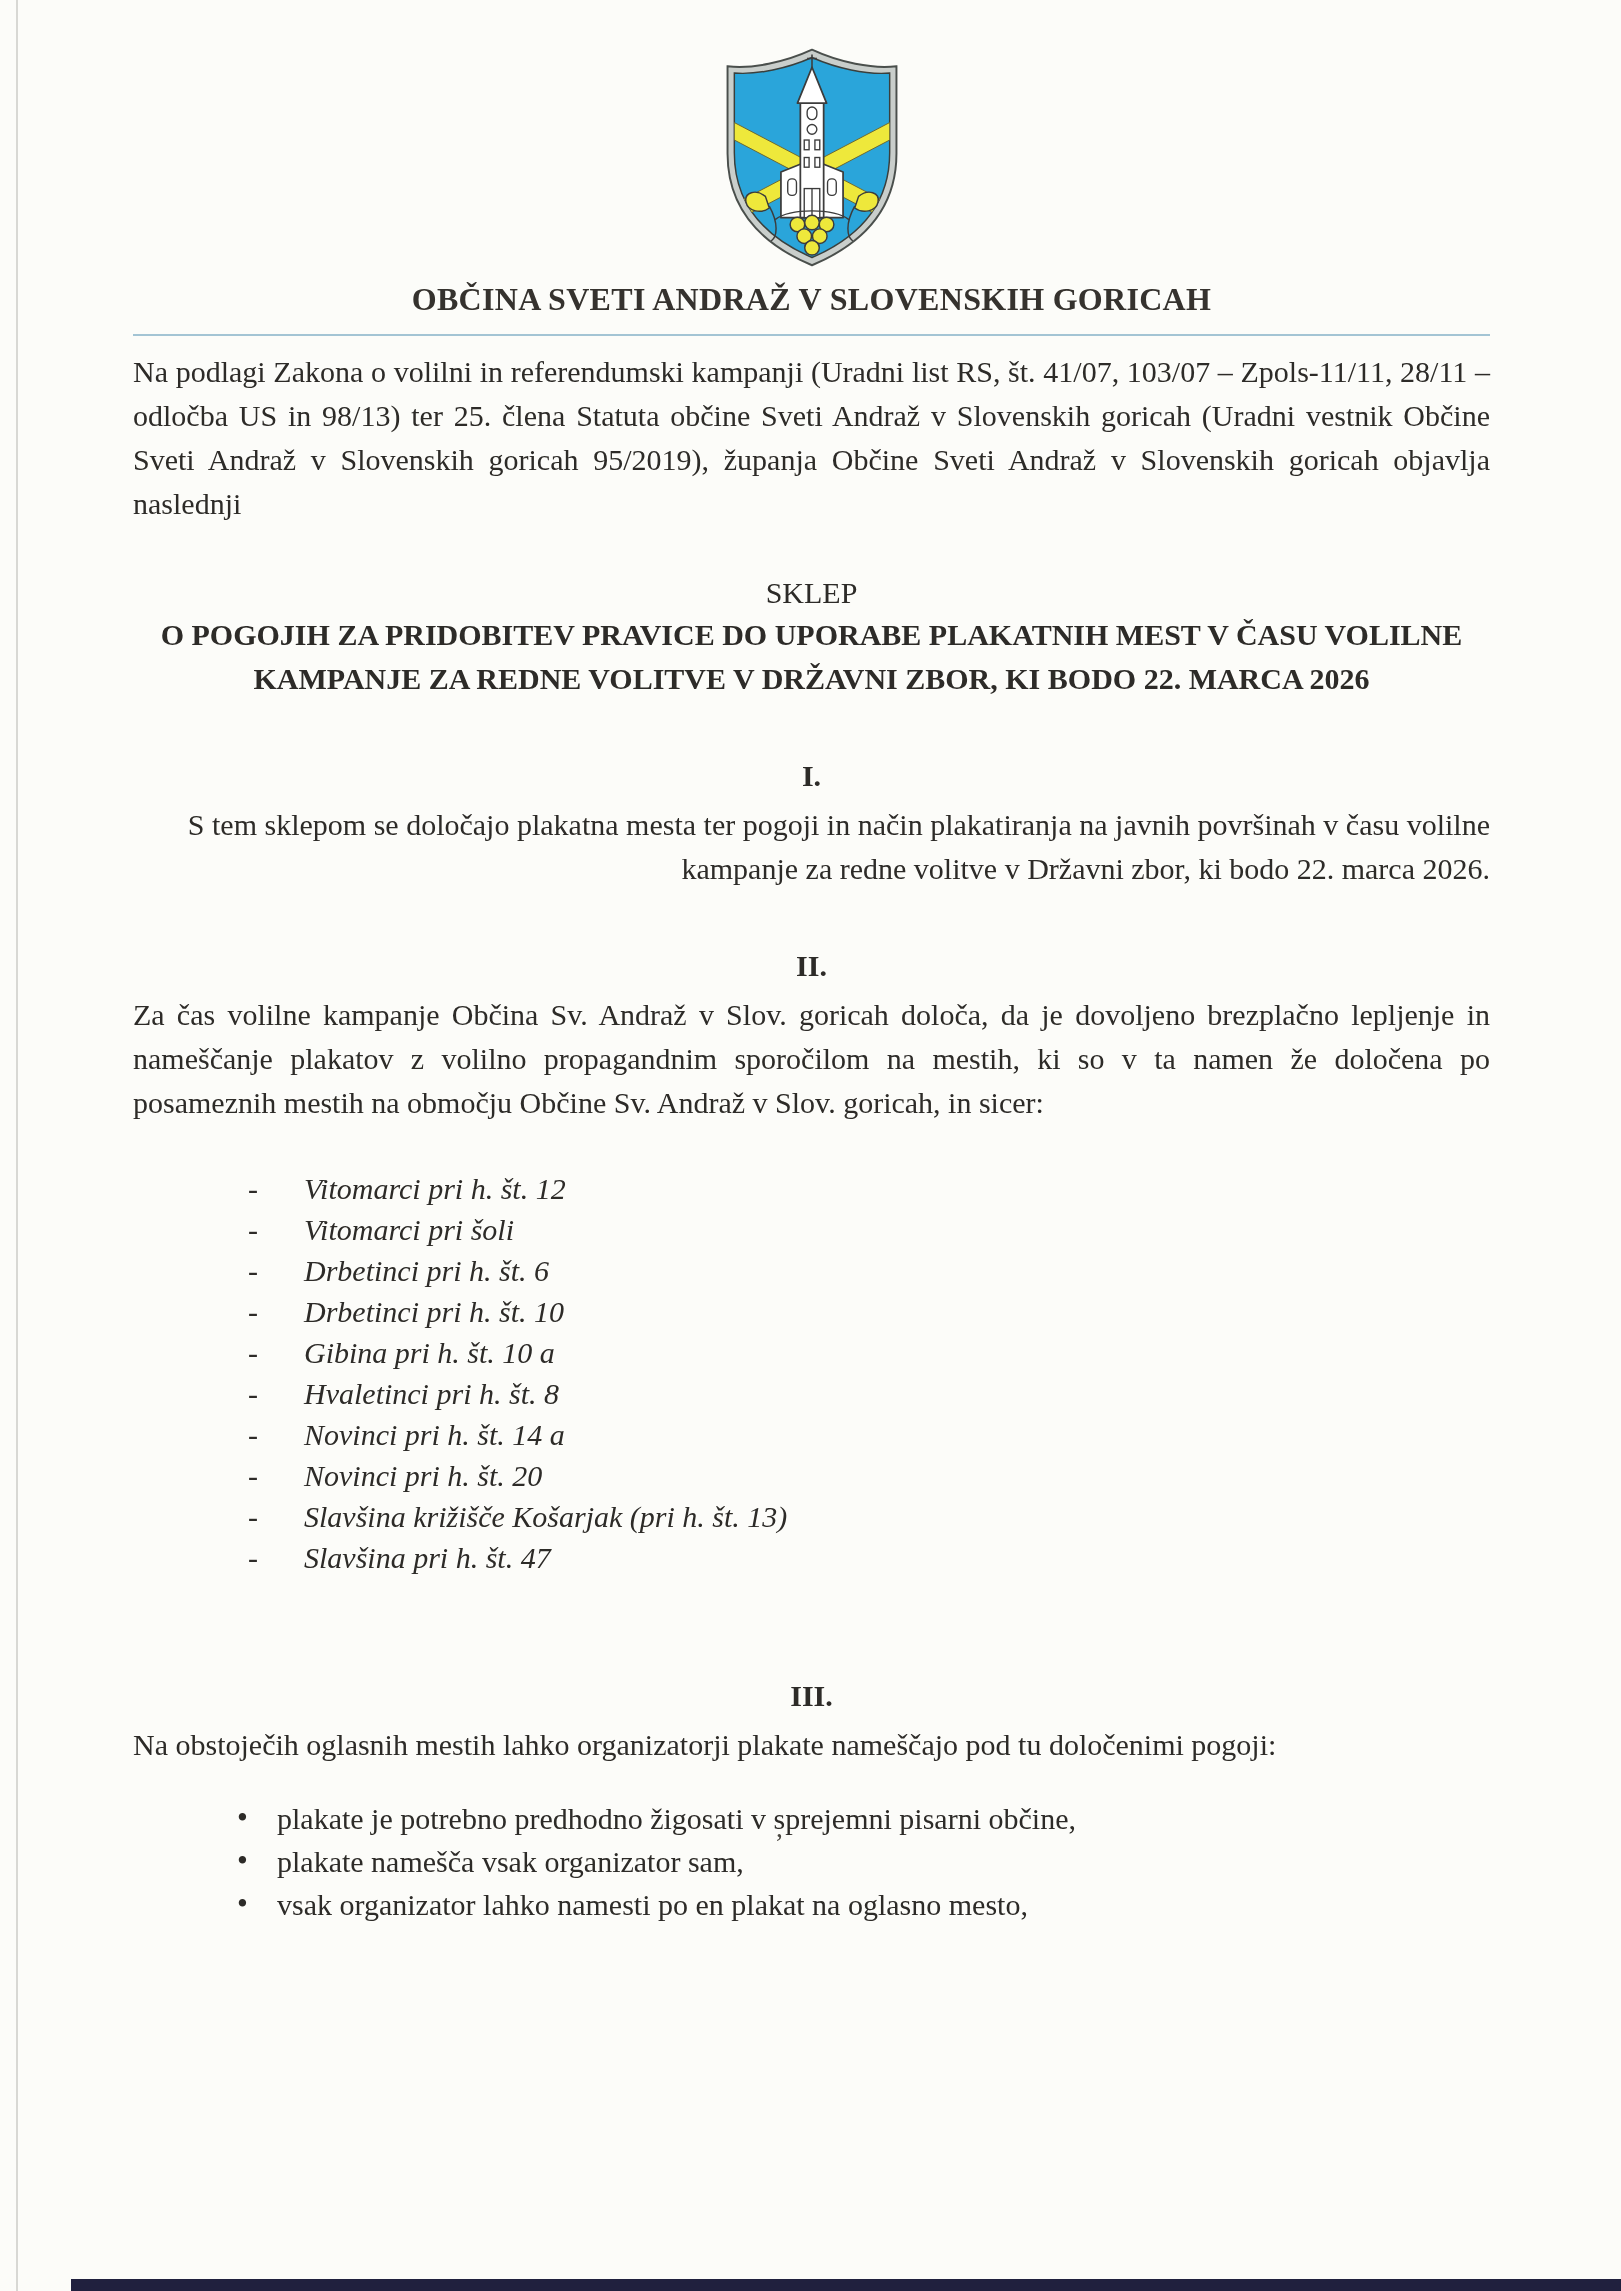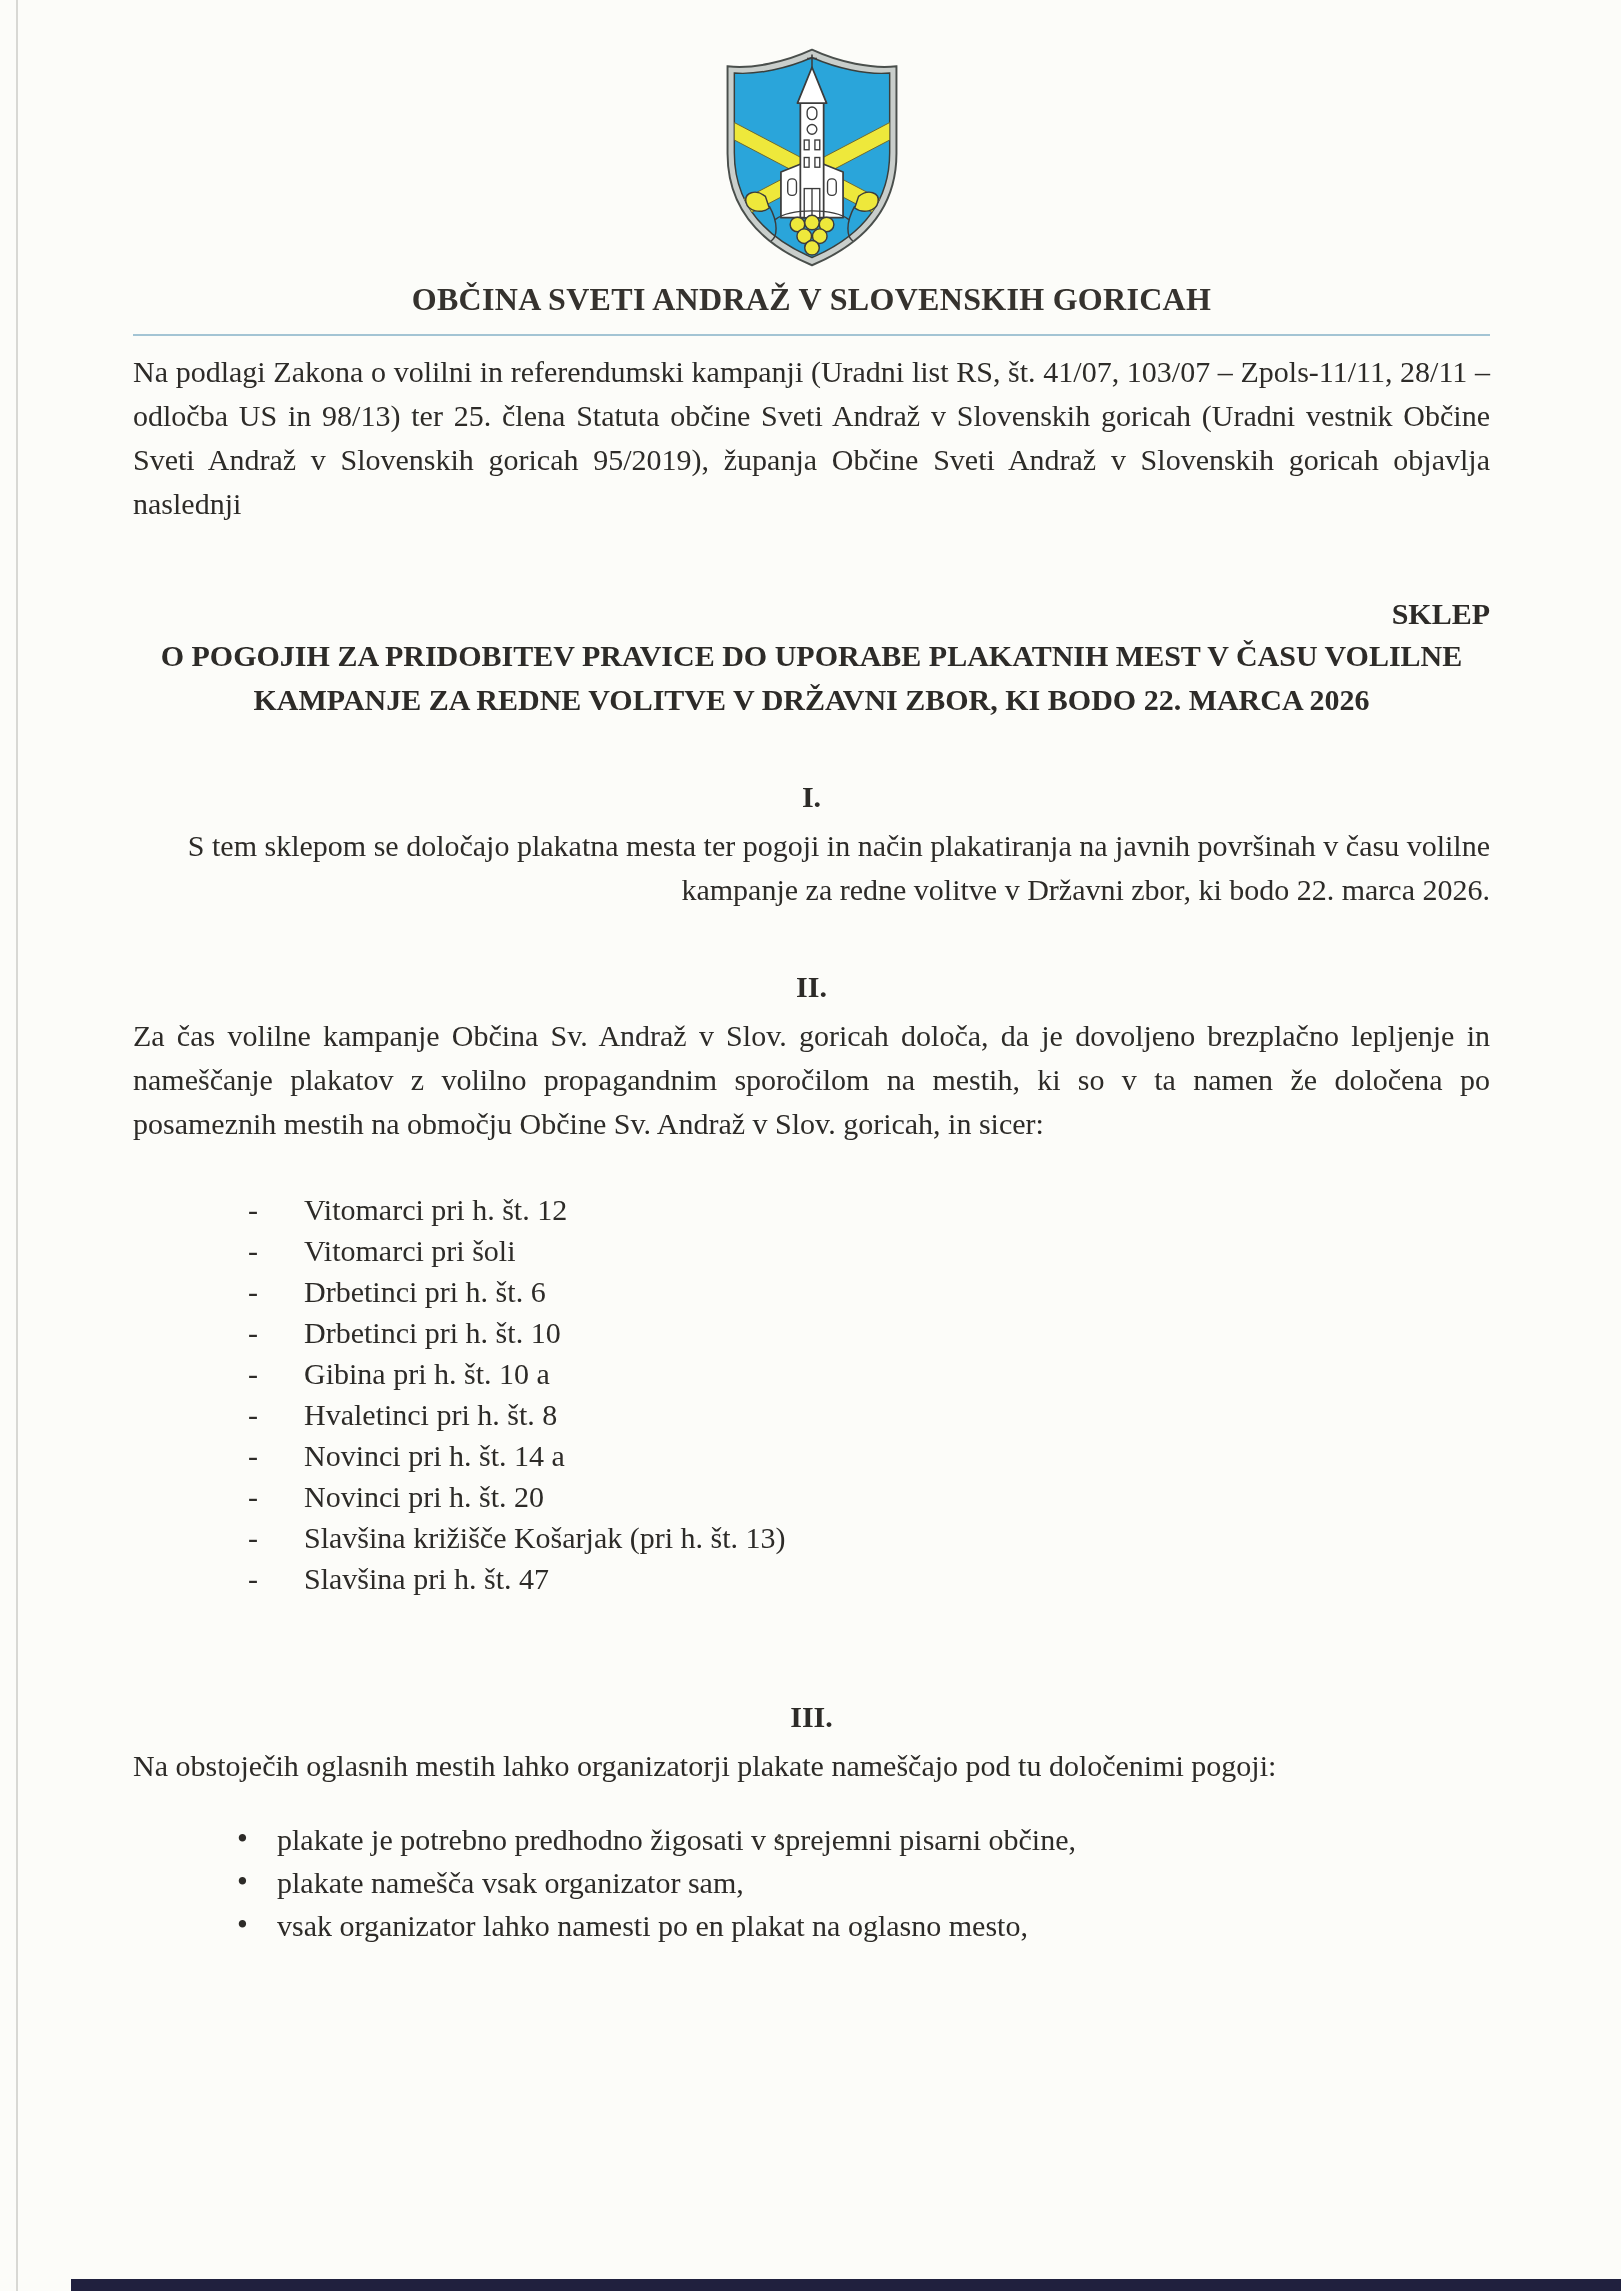--- a/index.html
+++ b/index.html
@@ -25,32 +25,32 @@
     text-align:center; font-weight:bold; font-size:32px; line-height:39px;
     letter-spacing:0.3px; color:#35322e;
   }
   .rule { height:2px; margin-top:14.7px; background:var(--rule-line,#93bace); opacity:.85; }
 
   .intro {
     margin-top:14.7px; font-size:30px; line-height:44px;
     text-align:justify; text-justify:inter-word;
   }
 
-  .decree-title { margin-top:67px; text-align:right; font-weight:bold; font-size:30px; line-height:41px; }
+  .decree-title { margin-top:46px; text-align:center; font-weight:normal; font-size:30px; line-height:41px; }
   .decree-subtitle { margin:0 5.9px; text-align:center; font-weight:bold; font-size:30px; line-height:44px; }
 
   .section-label { margin-top:55px; text-align:center; font-weight:bold; font-size:30px; line-height:39px; }
   .section-body { margin-top:7.8px; font-size:30px; line-height:44px; text-align:justify; }
   .section-body.no-justify { text-align:right; }
 
   ul.loc-list {
     list-style:none; margin:43px 0 0 0; padding:0 0 0 115px;
     font-size:30px;
   }
-  ul.loc-list li { position:relative; padding-left:56px; line-height:41px; }
+  ul.loc-list li { position:relative; padding-left:56px; line-height:41px;font-style:italic; }
   ul.loc-list li::before { content:"-"; position:absolute; left:0; top:0; }
 
   ul.rule-list {
     list-style:none; margin:7.8px 0 0 0; padding:0 0 0 104px;
     font-size:30px;
   }
   ul.rule-list li { position:relative; padding-left:40px; line-height:43px; }
   ul.rule-list li::before {
     content:"\2022"; position:absolute; left:0; top:-1px; font-size:31px;
   }

